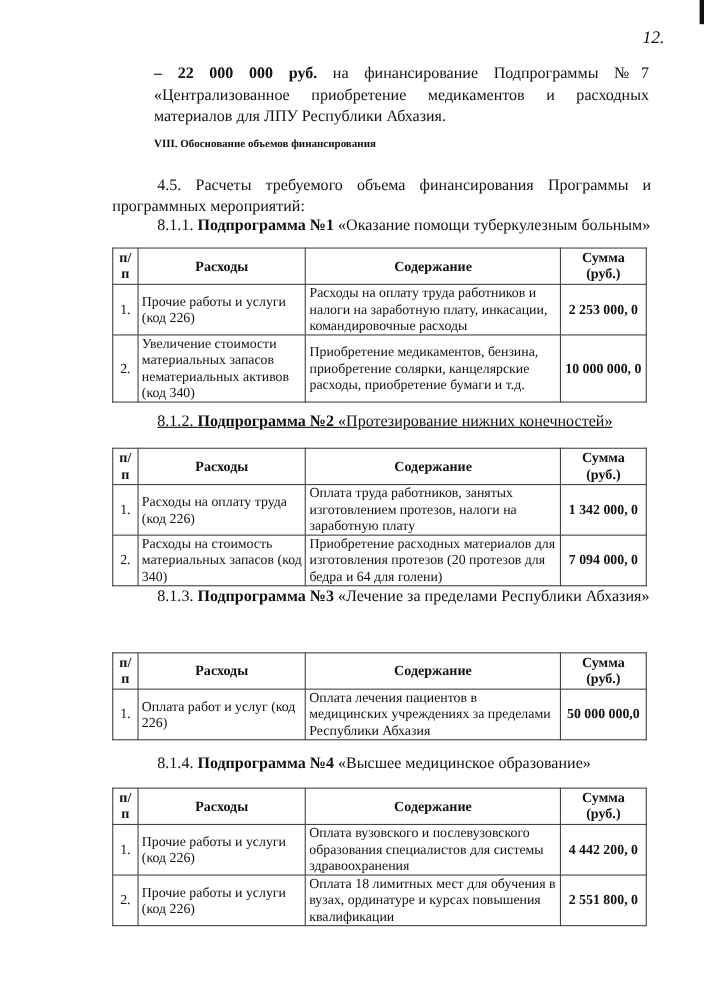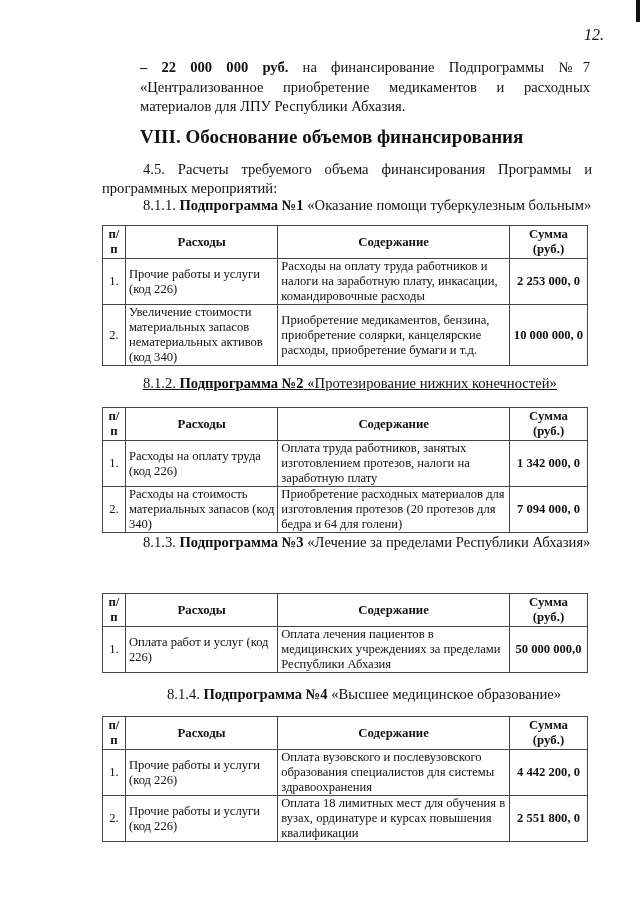--- a/index.html
+++ b/index.html
@@ -2,21 +2,21 @@
 <html><head>
 <meta charset="utf-8">
 <style>
   html,body{margin:0;padding:0;background:#fff;}
   body{width:640px;height:905px;position:relative;overflow:hidden;font-family:"Liberation Serif","DejaVu Serif",serif;color:#111;}
   .page-num{position:absolute;left:584px;top:26px;font-size:16px;font-style:italic;}
   .edge-mark{position:absolute;left:636px;top:0;width:4px;height:22px;background:#111;}
   .para{position:absolute;left:140px;width:450px;font-size:14.6px;line-height:19.5px;text-align:justify;}
   .p1{top:58px;}
   .b{font-weight:bold;}
-  .h8{position:absolute;left:140px;top:126px;font-size:19px;font-weight:bold;}
+  .h8{position:absolute;left:140px;top:126px;font-size:10px;font-weight:bold;}
   .p81{position:absolute;left:102px;top:160px;width:490px;font-size:14.6px;line-height:19px;text-align:justify;text-indent:41px;}
   .sub{position:absolute;font-size:14.6px;line-height:19px;white-space:nowrap;}
   table{position:absolute;left:102px;border-collapse:collapse;font-size:12.6px;line-height:15px;}
   td,th{border:1px solid #444;padding:0 3px;vertical-align:middle;}
   th{font-weight:bold;text-align:center;height:32px;font-size:12.8px;}
   td.n{text-align:center;width:16px;}
   td.exp{width:146px;}
   td.cont{width:226px;}
   td.sum{width:71px;text-align:center;white-space:nowrap;font-weight:bold;}
   .sub3{position:absolute;left:102px;top:532px;width:490px;font-size:14.6px;line-height:20px;text-align:justify;text-indent:41px;}
@@ -99,21 +99,21 @@
   </tr>
   <tr style="height:46px;">
     <td class="n">1.</td>
     <td class="exp">Оплата работ и услуг (код 226)</td>
     <td class="cont">Оплата лечения пациентов в медицинских учреждениях за пределами Республики Абхазия</td>
     <td class="sum">50 000 000,0</td>
   </tr>
 </tbody>
   </table>
 
-<div class="sub" style="left:143px;top:685px;margin-left:24px;">
+<div class="sub" style="left:143px;top:685px;">
   <span>8.1.4. </span><span class="b">Подпрограмма №4</span><span> «Высшее медицинское образование»</span>
 </div>
 <table style="top:716px;width:486px;">
   <tbody>
       <tr>
     <th>п/п</th>
     <th>Расходы</th>
     <th>Содержание</th>
     <th>Сумма (руб.)</th>
   </tr>

